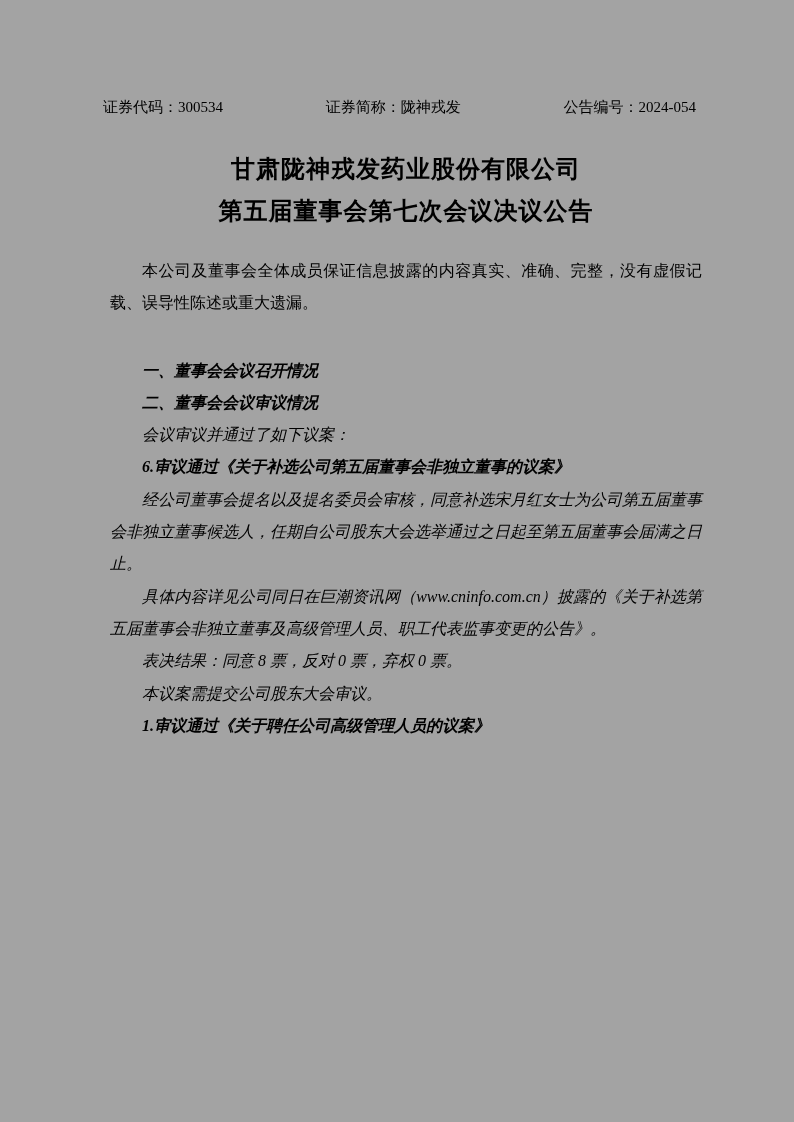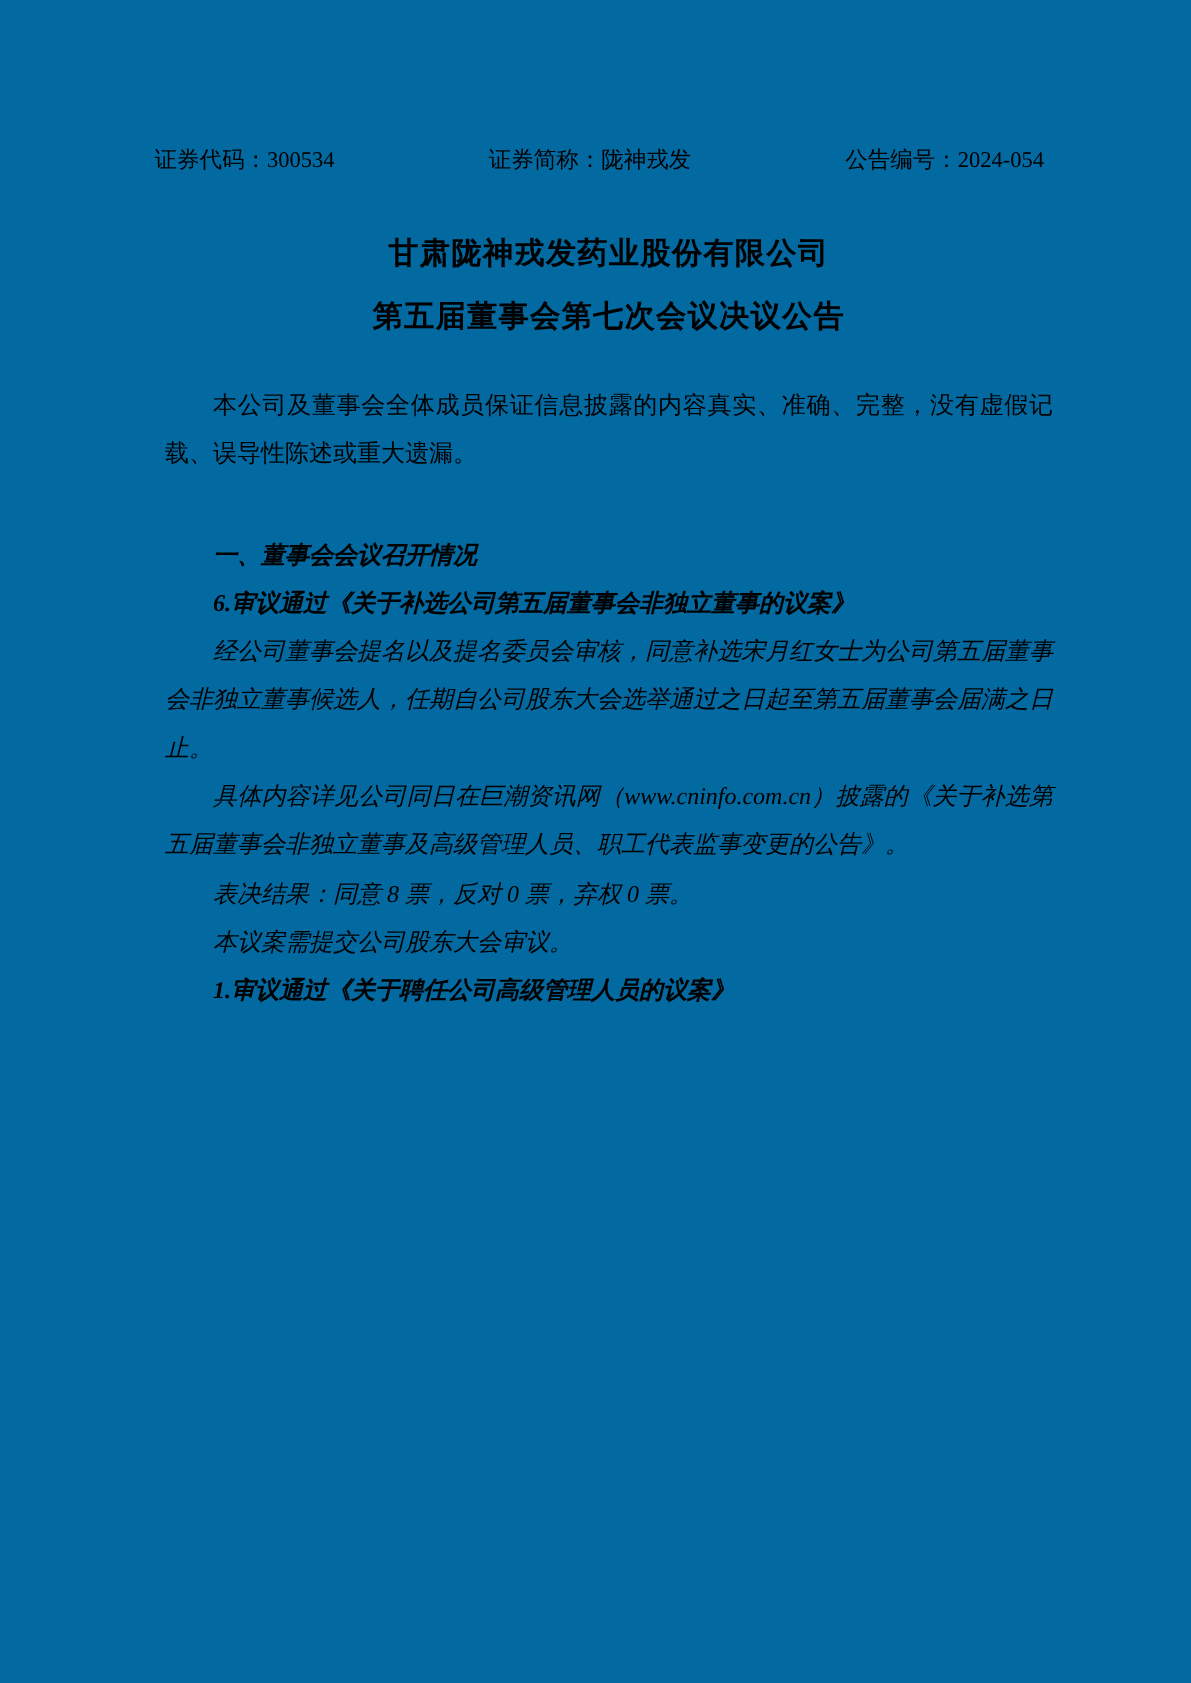--- a/index.html
+++ b/index.html
@@ -5,41 +5,41 @@
   html, body {
     margin: 0;
     padding: 0;
     background: #ffffff;
   }
   .page {
     position: relative;
     width: 794px;
     height: 1122px;
     margin: 0 auto;
-    background: #0369a1;
+    background: #a3a3a3;
     color: #000000;
     font-family: "Liberation Serif", "DejaVu Serif", serif;
     box-sizing: border-box;
     padding: 96px 92px 0 110px;
     overflow: hidden;
   }
   .doc-header {
     display: flex;
     justify-content: space-between;
     align-items: baseline;
     font-size: 15px;
     line-height: 22px;
     margin-left: -7px;
     margin-right: 6px;
     white-space: nowrap;
   }
   .doc-title {
     margin-top: 30px;
     text-align: center;
-    font-size: 20px;
+    font-size: 24px;
     font-weight: bold;
     line-height: 42px;
     letter-spacing: 1px;
   }
   .doc-title div { text-align: center; }
   .disclaimer {
     margin-top: 23px;
     font-size: 16px;
     font-weight: normal;
     line-height: 32.3px;
@@ -77,20 +77,22 @@
 
   <div class="doc-title">
     <div>甘肃陇神戎发药业股份有限公司</div>
     <div>第五届董事会第七次会议决议公告</div>
   </div>
 
   <div class="disclaimer">本公司及董事会全体成员保证信息披露的内容真实、准确、完整，没有虚假记载、误导性陈述或重大遗漏。</div>
 
   <div class="doc-body">
     <p class="heading">一、董事会会议召开情况</p>
+    <p class="heading">二、董事会会议审议情况</p>
+    <p class="para">会议审议并通过了如下议案：</p>
     <p class="item">6.审议通过《关于补选公司第五届董事会非独立董事的议案》</p>
     <p class="para">经公司董事会提名以及提名委员会审核，同意补选宋月红女士为公司第五届董事会非独立董事候选人，任期自公司股东大会选举通过之日起至第五届董事会届满之日止。</p>
     <p class="para">具体内容详见公司同日在巨潮资讯网（www.cninfo.com.cn）披露的《关于补选第五届董事会非独立董事及高级管理人员、职工代表监事变更的公告》。</p>
     <p class="para">表决结果：同意 8 票，反对 0 票，弃权 0 票。</p>
     <p class="para">本议案需提交公司股东大会审议。</p>
     <p class="item">1.审议通过《关于聘任公司高级管理人员的议案》</p>
   </div>
 
 </div>
 

